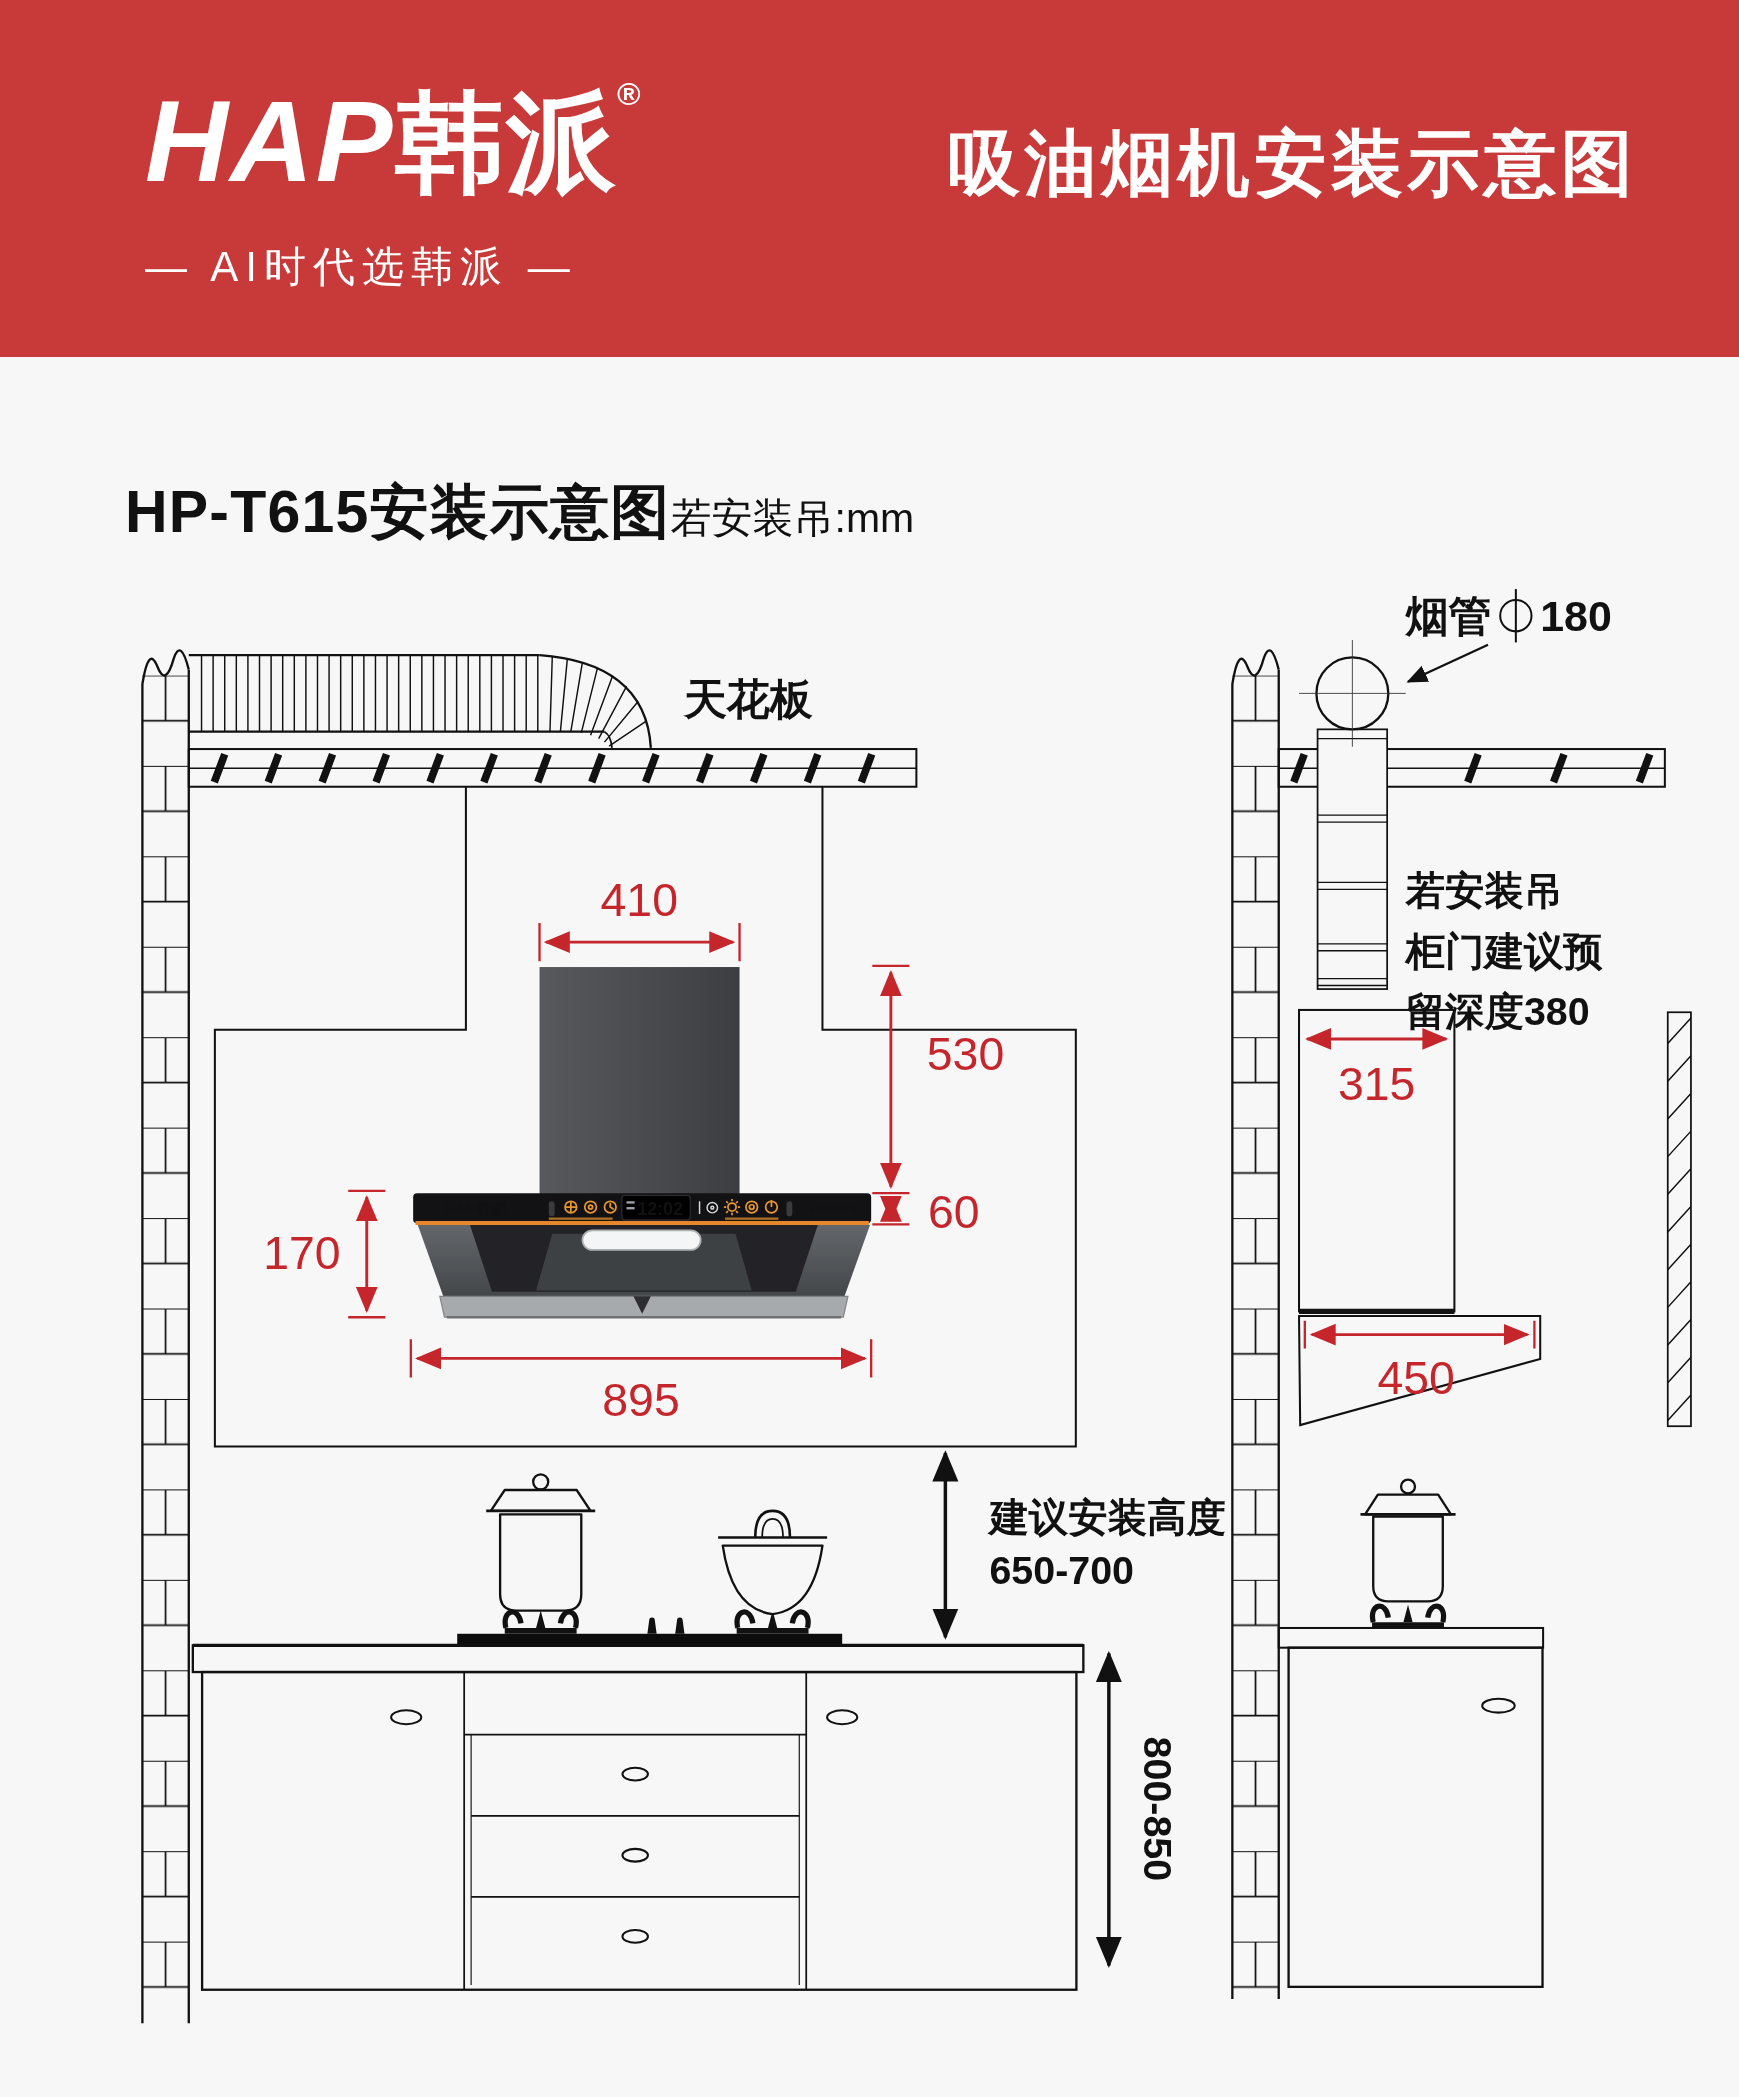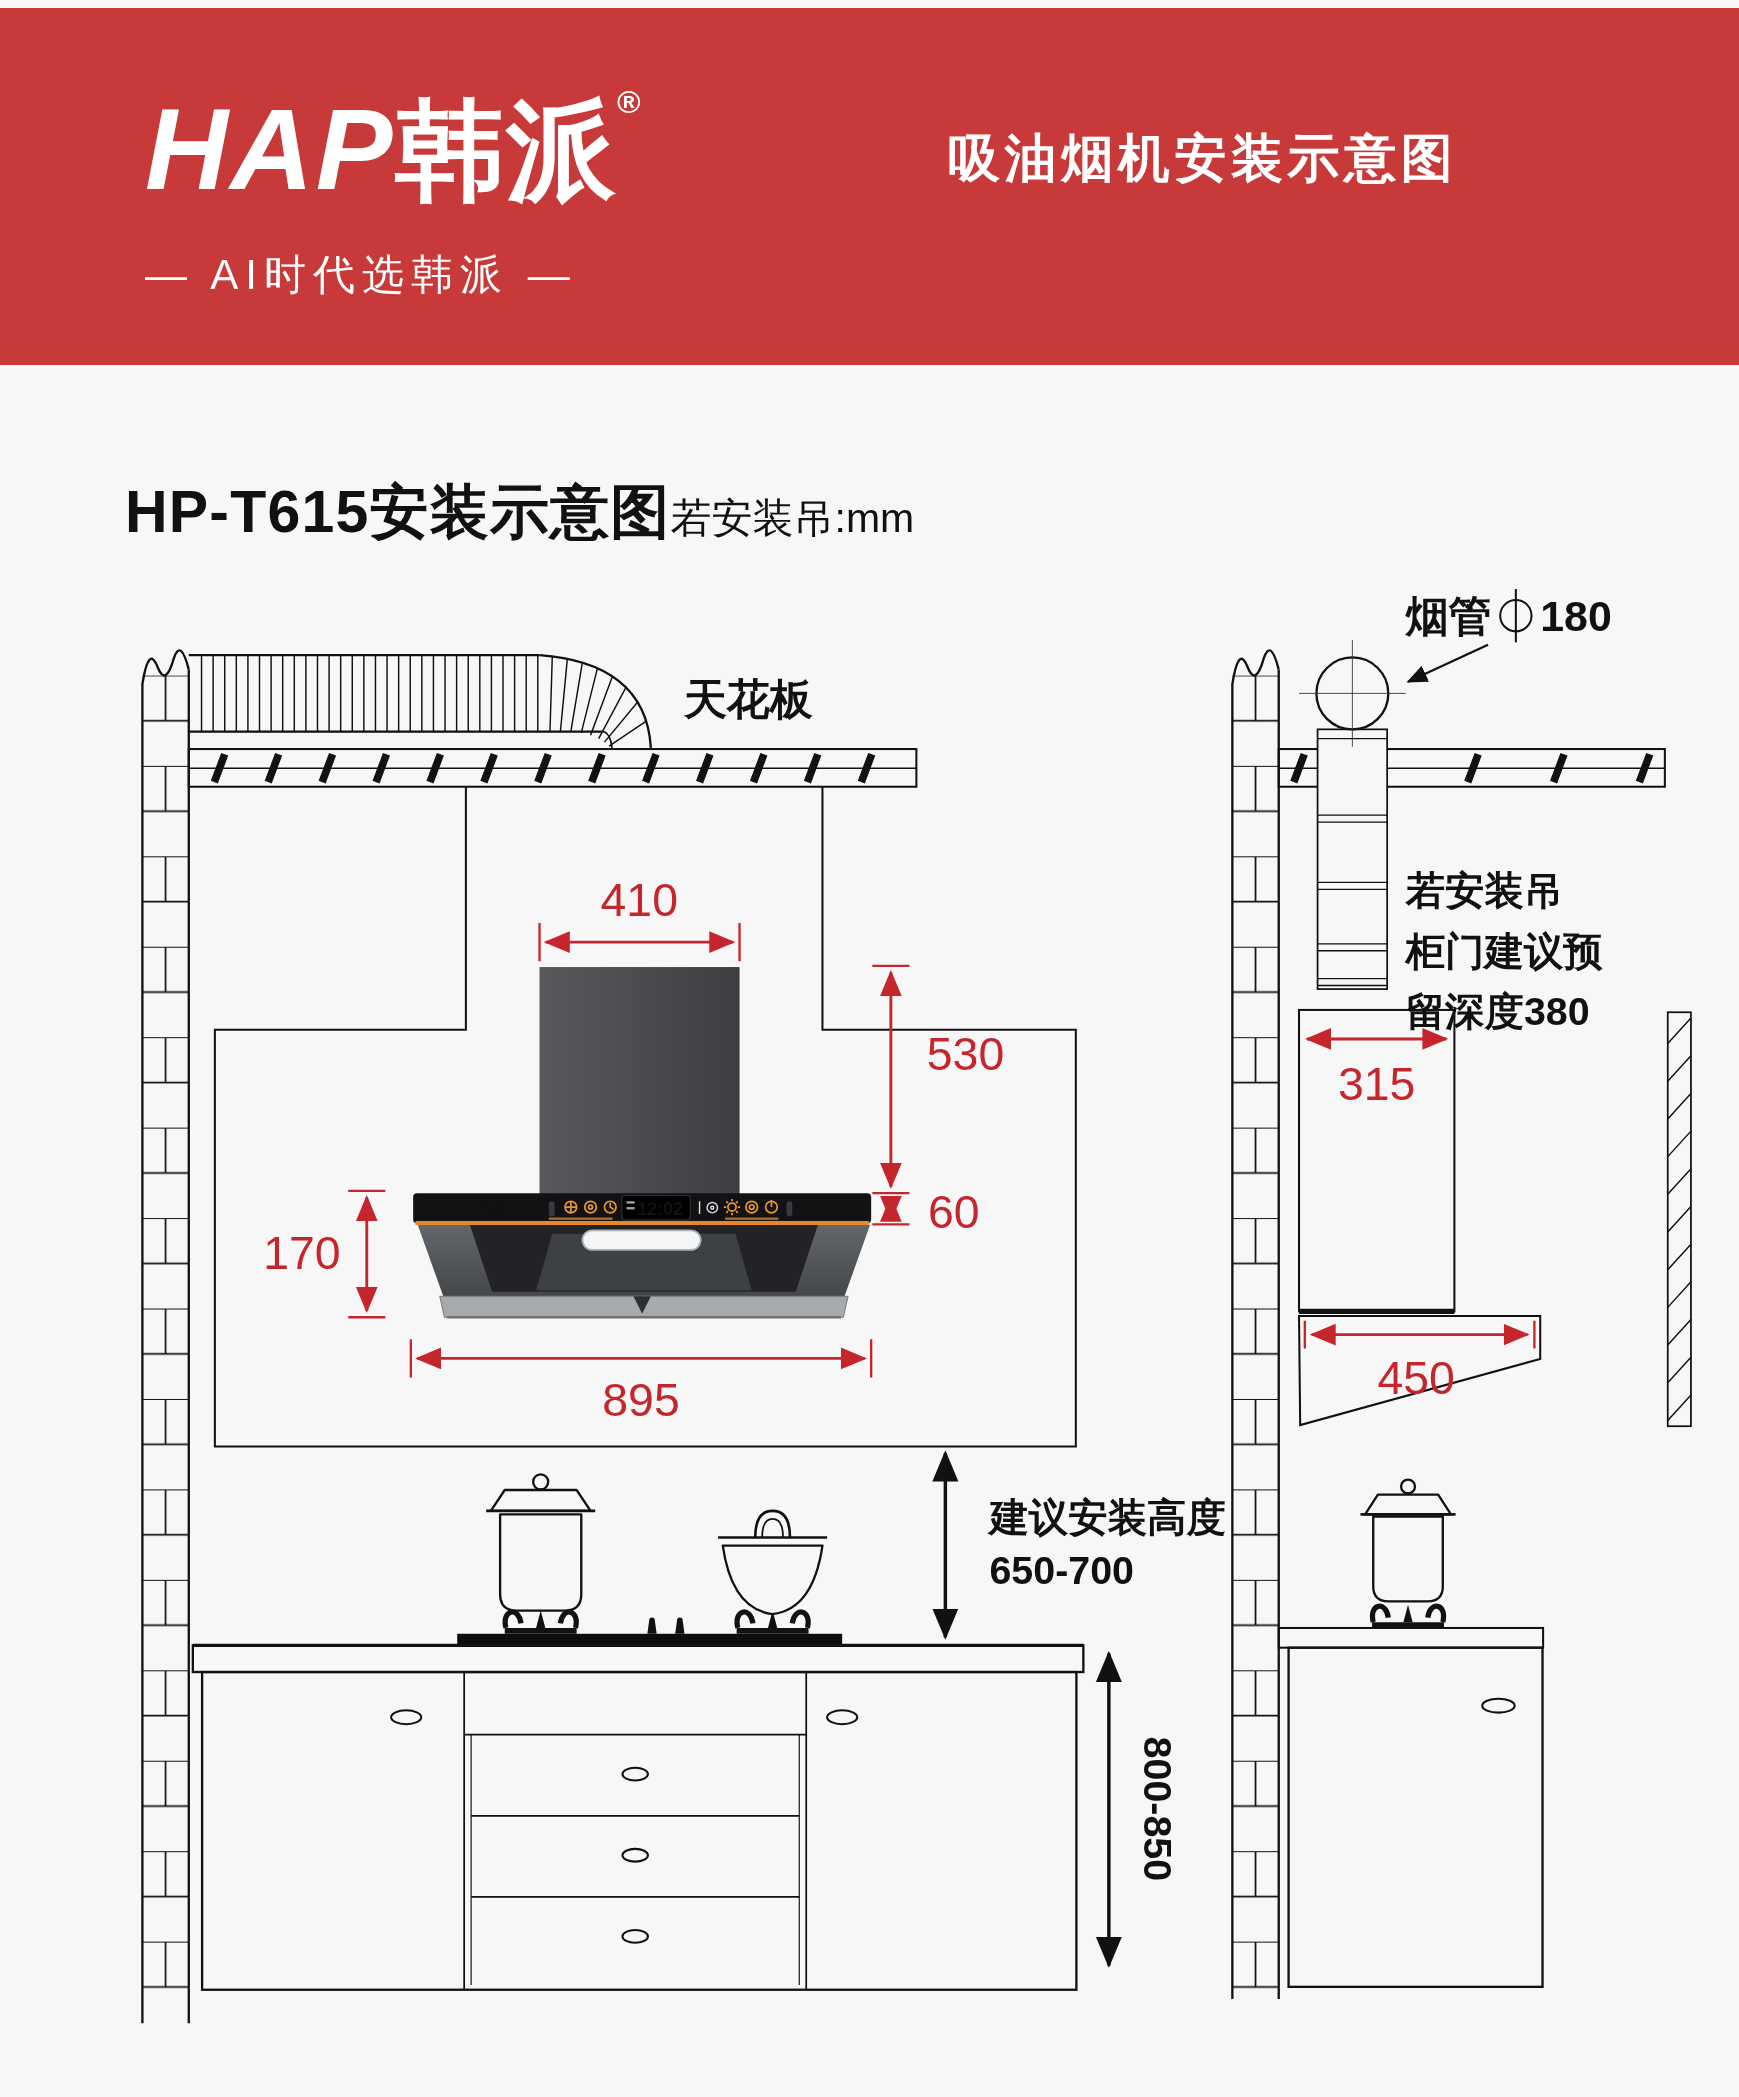--- a/index.html
+++ b/index.html
@@ -9,28 +9,28 @@
     --bg:#F7F7F8;
     --orange:#E8962F;
   }
   html,body{margin:0;padding:0;}
   body{
     width:1740px;height:2097px;position:relative;
     background:var(--bg);
     font-family:"Liberation Sans",sans-serif;
     overflow:hidden;
   }
-  .banner{position:absolute;left:0;top:0;width:1740px;height:357px;background:var(--red-banner);margin-top:8px;}
+  .banner{position:absolute;left:0;top:0;width:1740px;height:357px;background:var(--red-banner);}
   .logo-row{position:absolute;left:145px;top:70px;color:#fff;white-space:nowrap;}
   .logo-en{font-size:115px;font-weight:bold;font-style:italic;letter-spacing:2.3px;}
   .logo-cn{font-size:110px;font-weight:bold;letter-spacing:1.2px;}
   .reg{font-size:32px;font-weight:bold;vertical-align:top;position:relative;top:5.8px;}
   .slogan{position:absolute;left:145px;top:239px;width:499px;text-align:left;color:#fff;
           font-size:42px;font-weight:500;letter-spacing:7px;white-space:nowrap;}
-  .banner-title{position:absolute;left:948px;top:116px;color:#fff;font-size:52px;
+  .banner-title{position:absolute;left:948px;top:116px;color:#fff;font-size:72px;
           font-weight:bold;letter-spacing:4.6px;white-space:nowrap;}
   .heading{position:absolute;left:125px;top:473px;display:flex;align-items:baseline;gap:0;color:var(--ink);white-space:nowrap;}
   .heading .model{font-size:59px;font-weight:bold;letter-spacing:1.2px;}
   .heading .unit{font-size:41px;font-weight:500;}
   svg{position:absolute;left:0;top:0;}
   svg text{font-family:"Liberation Sans",sans-serif;fill:var(--ink);}
   .dim-num{fill:var(--red-dim);font-size:80px;font-weight:500;}
   .cn-label{font-size:74px;font-weight:600;}
   .cn-note{font-size:68px;font-weight:600;}
 </style>

